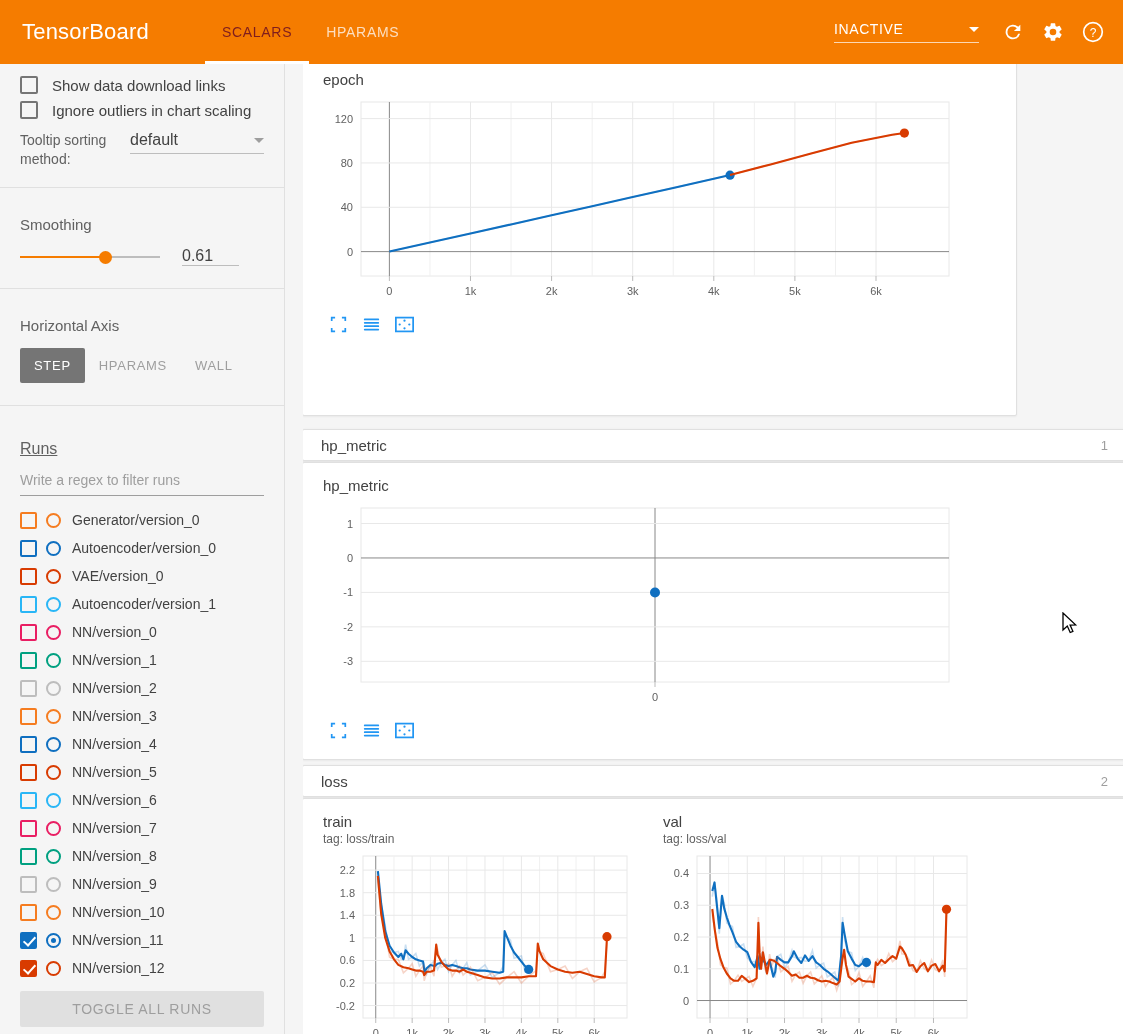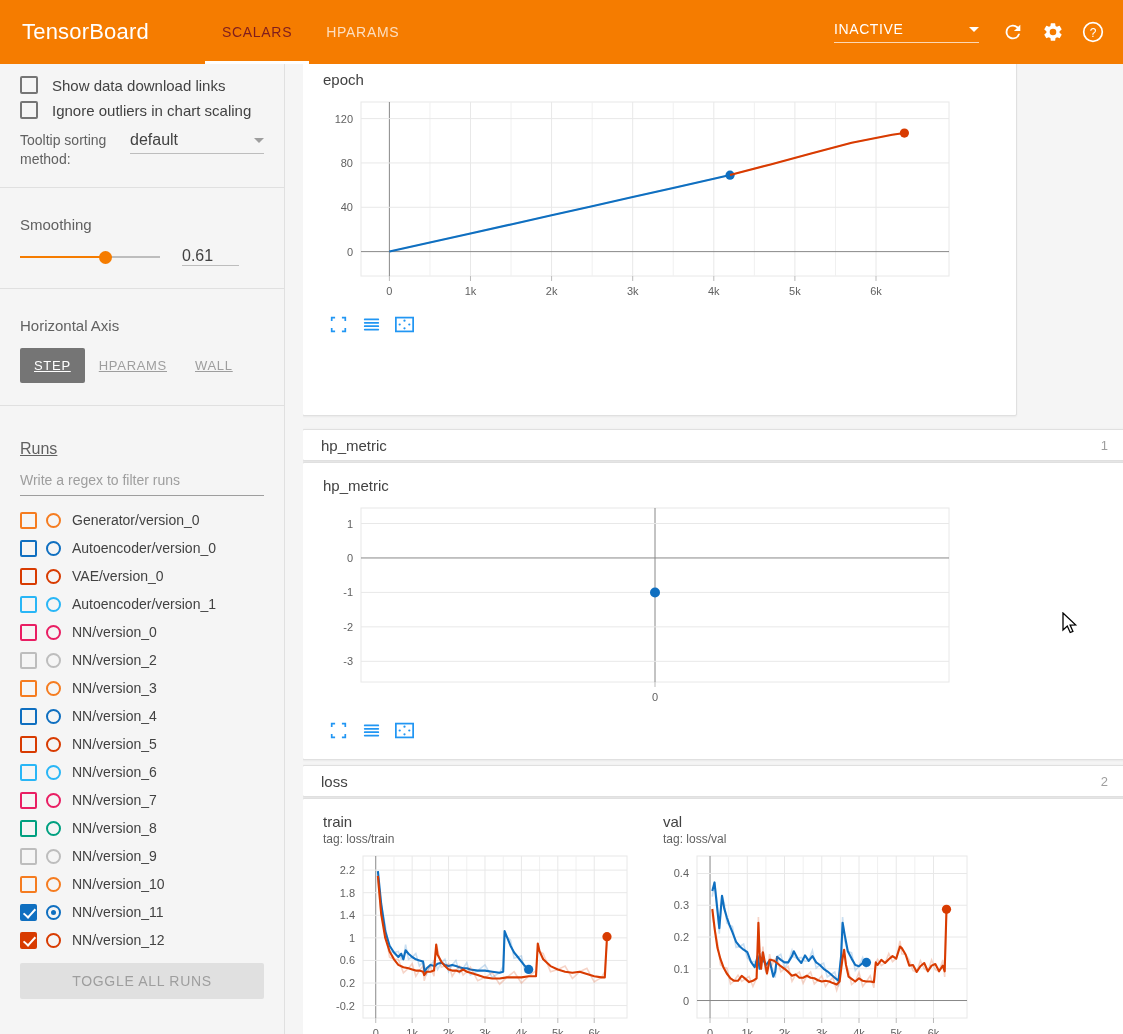--- a/index.html
+++ b/index.html
@@ -63,21 +63,20 @@
   .smooth-row { display:flex; align-items:center; }
   .slider { position:relative; width:140px; height:18px; margin-right:22px; cursor:pointer; }
   .strack { position:absolute; top:8px; left:0; right:0; height:2px; background:#bdbdbd; }
   .sfill { position:absolute; top:8px; left:0; height:2px; background:#f57c00; width:61%; }
   .sthumb { position:absolute; top:3px; left:61%; width:13px;height:13px;margin-left:-6px;border-radius:50%;background:#f57c00; }
   .snum { border-bottom:1px solid #bdbdbd; width:57px; font-size:16px; color:#424242; text-align:left; cursor:text; }
   .axis-btns { display:flex; }
   .abtn {
     font-size:13px; letter-spacing:.7px; color:#9e9e9e; padding:10px 14px; cursor:pointer;
     border-radius:2px;
-    text-decoration:underline;
   }
   .abtn.active { background:#757575; color:#fff; }
   .runs-title { font-size:16px; color:#616161; margin:22px 0 10px 0;text-decoration:underline; }
   .regex {
     border-bottom:1px solid #9e9e9e; font-size:14px; color:#9e9e9e;
     padding:4px 0 7px 0; margin-bottom:10px; cursor:text;
   }
   .runrow { display:flex; align-items:center; height:28px; cursor:pointer; }
   .rcb { width:17px;height:17px;border-radius:2px;flex:none;margin-right:9px;position:relative;border:2px solid; }
   .rcb.checked:after {
@@ -215,20 +214,25 @@
           </div>
           <div class="runrow">
             <span class="rcb" style="border-color: rgb(41, 182, 246);"></span>
             <span class="rrad" style="border-color: rgb(41, 182, 246);"></span>
             <span class="rname">Autoencoder/version_1</span>
           </div>
           <div class="runrow">
             <span class="rcb" style="border-color: rgb(233, 30, 99);"></span>
             <span class="rrad" style="border-color: rgb(233, 30, 99);"></span>
             <span class="rname">NN/version_0</span>
+          </div>
+          <div class="runrow">
+            <span class="rcb" style="border-color: rgb(0, 160, 128);"></span>
+            <span class="rrad" style="border-color: rgb(0, 160, 128);"></span>
+            <span class="rname">NN/version_1</span>
           </div>
           <div class="runrow">
             <span class="rcb" style="border-color: rgb(189, 189, 189);"></span>
             <span class="rrad" style="border-color: rgb(189, 189, 189);"></span>
             <span class="rname">NN/version_2</span>
           </div>
           <div class="runrow">
             <span class="rcb" style="border-color: rgb(245, 124, 32);"></span>
             <span class="rrad" style="border-color: rgb(245, 124, 32);"></span>
             <span class="rname">NN/version_3</span>

